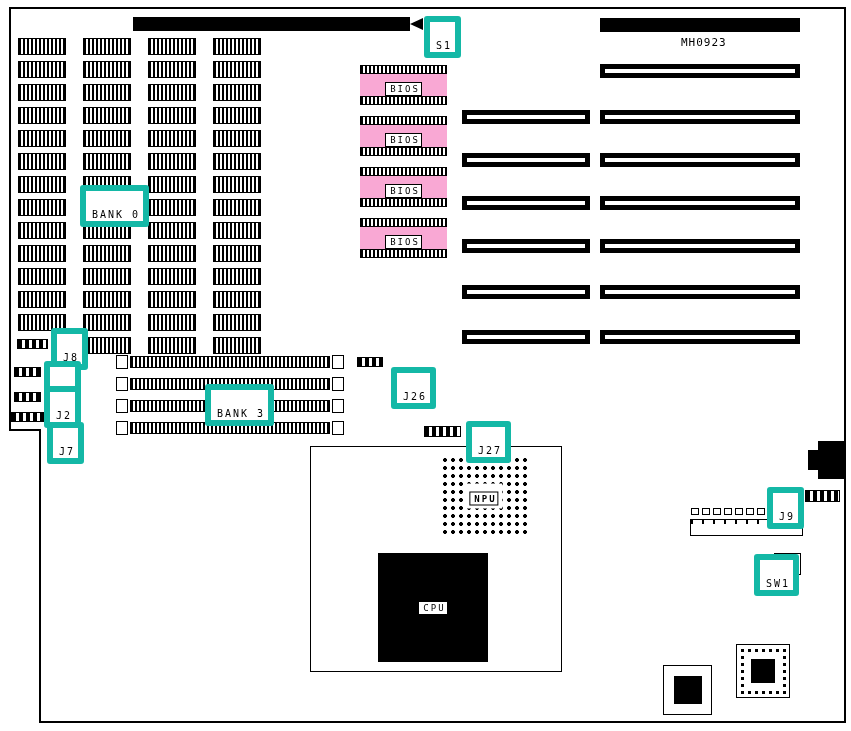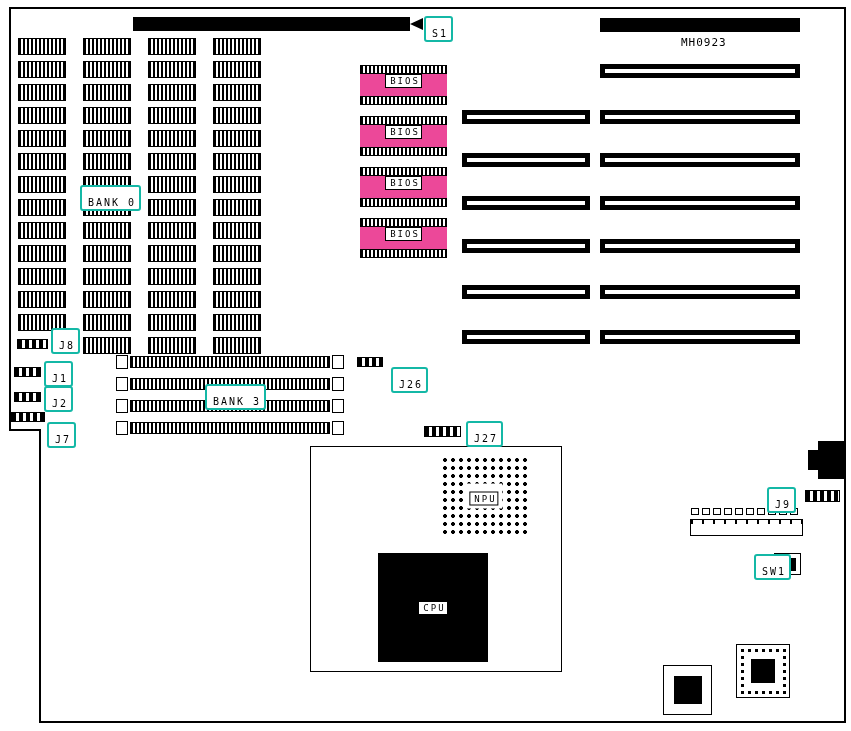--- a/index.html
+++ b/index.html
@@ -2,54 +2,54 @@
 <html><head>
 <meta charset="utf-8">
 <style>
   * { margin:0; padding:0; box-sizing:border-box; }
   html,body { background:#fff; }
   body { font-family:"DejaVu Sans Mono", monospace; color:#000; }
   #board { position:relative; width:851px; height:731px; background:#fff; overflow:hidden; }
 
   .outline { position:absolute; left:0; top:0; z-index:0; }
 
-  .label-box { position:absolute; z-index:6; background:#fff; border:2px solid #14b8a6;
+  .label-box { position:absolute; z-index:6; background:#fff; border:6px solid #14b8a6;
                border-radius:3px; font-size:10px; letter-spacing:2px;
-               padding:10px 3px 1px 6px; white-space:nowrap; }
+               padding:18px 3px 1px 6px; white-space:nowrap; }
 
   .part-number { position:absolute; left:681px; top:36px; font-size:11px; letter-spacing:1px; z-index:2; }
 
   .mem-chip { position:absolute; width:48px; height:17px; border:1px solid #000;
               background:repeating-linear-gradient(90deg,#000 0 2px,#fff 2px 4px); }
 
   .slot-solid { position:absolute; height:14px; background:#000; }
   .slot-open  { position:absolute; height:14px; background:#fff; border:5px solid #000; }
   .slot-long  { width:200px; }
   .slot-short { width:128px; }
 
   .bios-chip { position:absolute; width:87px; height:40px; display:flex; flex-direction:column; z-index:2; }
   .bios-pins { height:9px; border:1px solid #000;
                background:repeating-linear-gradient(90deg,#000 0 2px,#fff 2px 4px); }
-  .bios-body { flex:1; background:#ec4899; display:flex; align-items:flex-start; justify-content:center; }
+  .bios-body { flex:1; background:#f9a8d4; display:flex; align-items:flex-end; justify-content:center; }
 
   .chip-label { background:#fff; border:1px solid #000; font-size:9px; letter-spacing:2px;
                 padding:1px 1px 1px 4px; white-space:nowrap; z-index:3; }
 
   .conn { position:absolute; border:1px solid #000; z-index:2;
           background:repeating-linear-gradient(90deg,#000 0 4px,#fff 4px 7px); }
 
   .simm-end { position:absolute; width:12px; height:14px; border:1px solid #000; background:#fff; }
   .simm-bar { position:absolute; width:200px; height:12px; border:1px solid #000;
               background:repeating-linear-gradient(90deg,#000 0 2px,#fff 2px 4px); }
 
   .npu-socket { position:absolute; left:440px; top:455px; width:88px; height:82px;
                 background-image:radial-gradient(circle,#000 1.7px,transparent 2.2px);
                 background-size:8px 8px; background-position:1px 1px; z-index:2; }
   .npu-center { position:absolute; left:50%; top:50%; transform:translate(-50%,-50%);
-                background:#fff; padding:3px 4px; }
+                background:#fff; padding:3px 4px;font-weight:bold; }
 
   .cpu-region { position:absolute; left:310px; top:446px; width:252px; height:226px;
                 border:1px solid #000; z-index:1; }
   .cpu-chip { position:absolute; left:378px; top:553px; width:110px; height:109px;
               background:#000; display:flex; align-items:center; justify-content:center; z-index:2; }
 
   .kbd-block { position:absolute; left:680px; top:587px; width:122px; height:41px;
                background:#000; display:flex; align-items:center; justify-content:center; z-index:2; }
 
   .din-a { position:absolute; left:818px; top:441px; width:27px; height:38px; background:#000; z-index:3; }

